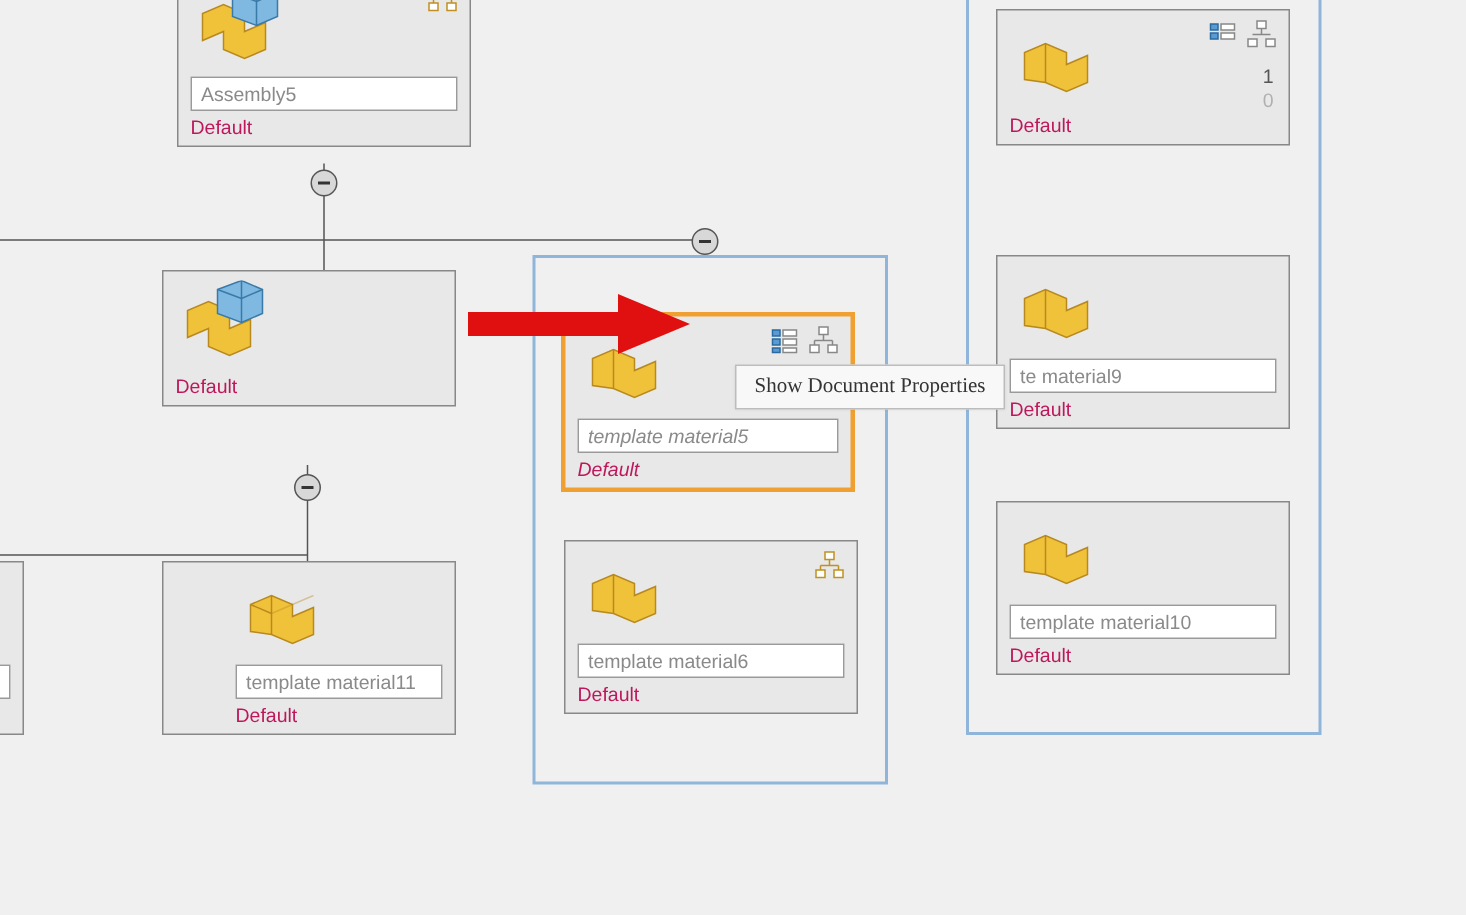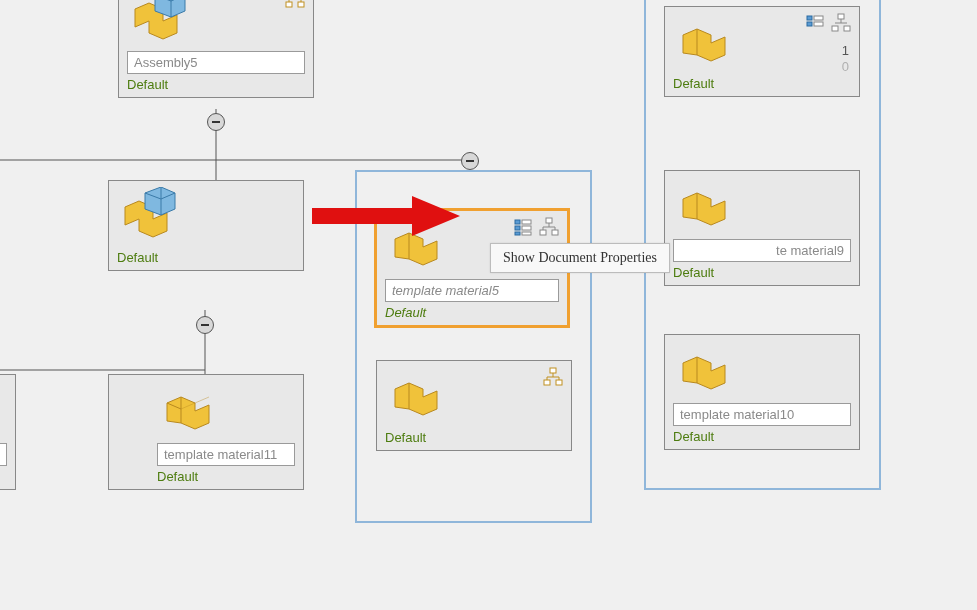--- a/index.html
+++ b/index.html
@@ -44,21 +44,21 @@
     width: 100%;
     background: #fff;
     border: 1px solid #9a9a9a;
     padding: 3px 6px;
     color: #8a8a8a;
     font-size: 13px;
     margin-top: 2px;
   }
   .node .state-label {
     font-size: 13px;
-    color: #4d7c0f;
+    color: #be185d;
     padding: 3px 0 1px 0;
   }
   .node.selected { border: 3px solid #f0a030; }
   
   
   .group {
     position: absolute;
     border: 2px solid #8fb6da;
   }
   
@@ -226,20 +226,21 @@
     <svg class="mini-icon single" viewBox="0 0 20 20">
       <rect x="7" y="1" width="6" height="5" fill="#fff" stroke="#c09020"></rect>
       <rect x="1" y="13" width="6" height="5" fill="#fff" stroke="#c09020"></rect>
       <rect x="13" y="13" width="6" height="5" fill="#fff" stroke="#c09020"></rect>
       <line x1="10" y1="6" x2="10" y2="10" stroke="#c09020"></line>
       <line x1="4" y1="10" x2="16" y2="10" stroke="#c09020"></line>
       <line x1="4" y1="10" x2="4" y2="13" stroke="#c09020"></line>
       <line x1="16" y1="10" x2="16" y2="13" stroke="#c09020"></line>
     </svg>
   </div>
+  <div class="name-field">template material6</div>
   <div class="state-label">Default</div>
 </div>
 
 <div class="node" style="left:664px; top:6px;">
   <div class="top-row">
     <svg class="thumb" viewBox="0 0 64 56">
       <polygon points="10,40 10,22 24,16 38,22 38,30 52,24 52,42 38,48 24,42" fill="#f0c23a" stroke="#b8891f"></polygon>
       <line x1="24" y1="16" x2="24" y2="42" stroke="#b8891f"></line>
     </svg>
     <div class="icons">
@@ -265,21 +266,21 @@
   <div class="state-label">Default</div>
 </div>
 
 <div class="node" style="left:664px; top:170px;">
   <div class="top-row">
     <svg class="thumb" viewBox="0 0 64 56">
       <polygon points="10,40 10,22 24,16 38,22 38,30 52,24 52,42 38,48 24,42" fill="#f0c23a" stroke="#b8891f"></polygon>
       <line x1="24" y1="16" x2="24" y2="42" stroke="#b8891f"></line>
     </svg>
   </div>
-  <div class="name-field" style="text-align:right;">te material9</div>
+  <div class="name-field" style="">te material9</div>
   <div class="state-label">Default</div>
 </div>
 
 <div class="node" style="left:664px; top:334px;">
   <div class="top-row">
     <svg class="thumb" viewBox="0 0 64 56">
       <polygon points="10,40 10,22 24,16 38,22 38,30 52,24 52,42 38,48 24,42" fill="#f0c23a" stroke="#b8891f"></polygon>
       <line x1="24" y1="16" x2="24" y2="42" stroke="#b8891f"></line>
     </svg>
   </div>

